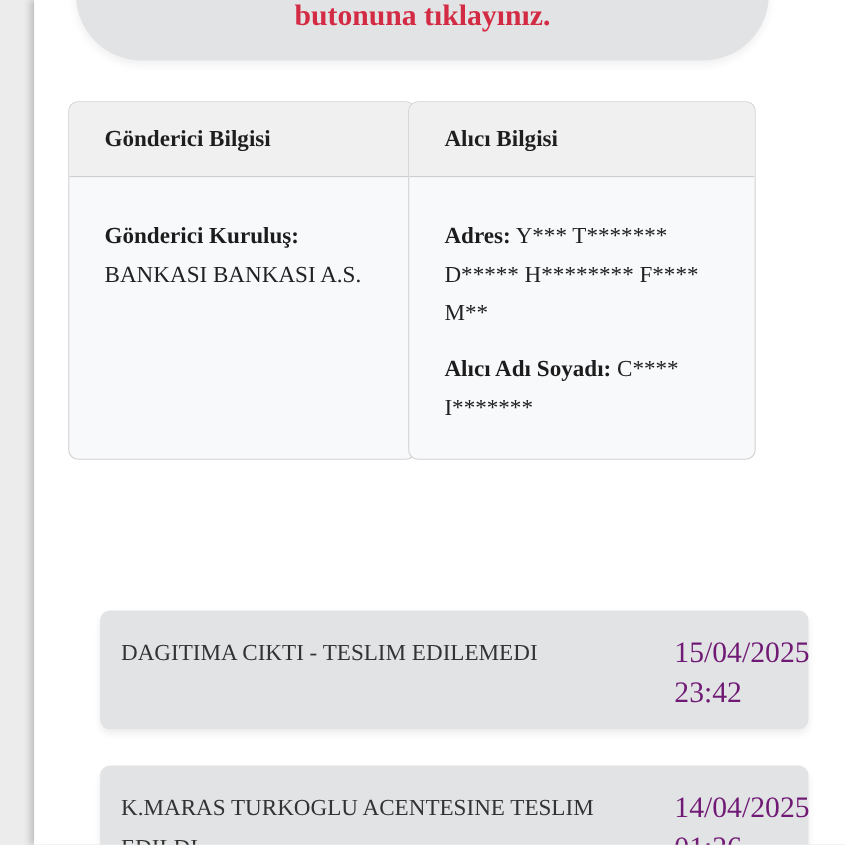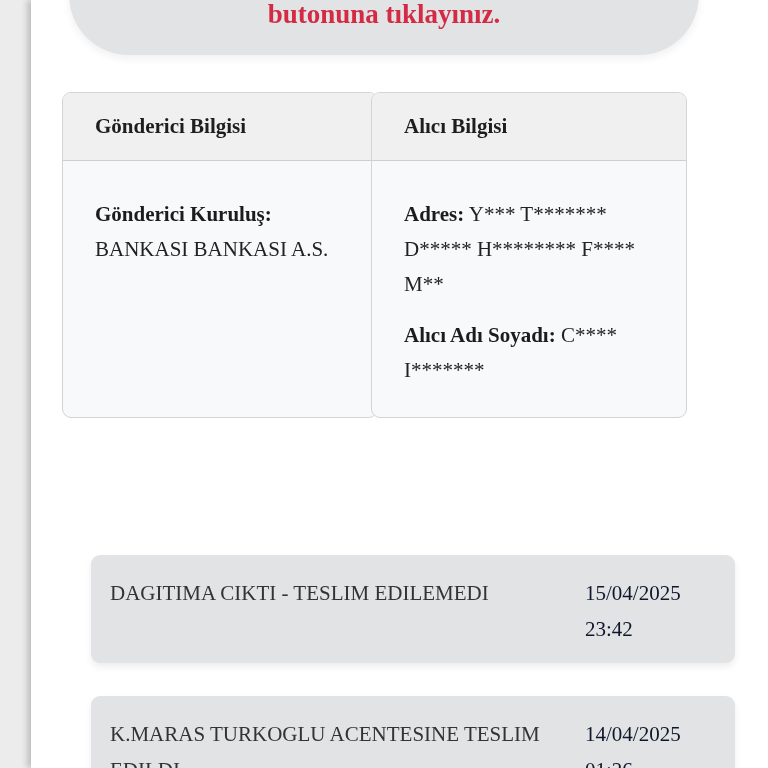--- a/index.html
+++ b/index.html
@@ -92,26 +92,26 @@
       position: absolute;
       left: 19px;
       top: 20px;
       width: 440px;
       font-size: 21px;
       line-height: 36px;
       color: #333;
     }
     .ti-date {
       position: absolute;
-      left: 494px;
+      left: 522px;
       top: 20px;
       width: 130px;
-      font-size: 21px;
+      font-size: 27px;
       line-height: 36px;
-      color: #0f172a;
+      color: #701a75;
     }
   </style>
 </head>
 <body>
 
 <div class="page">
 
   <div class="notice">
     <div class="notice-text">butonuna tıklayınız.</div>
   </div>

